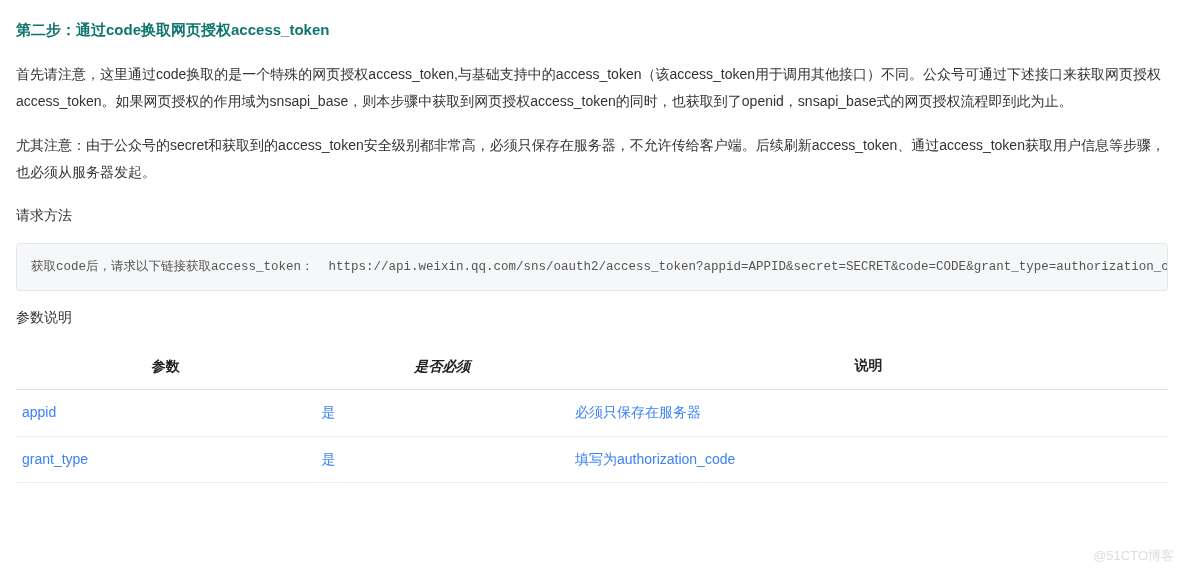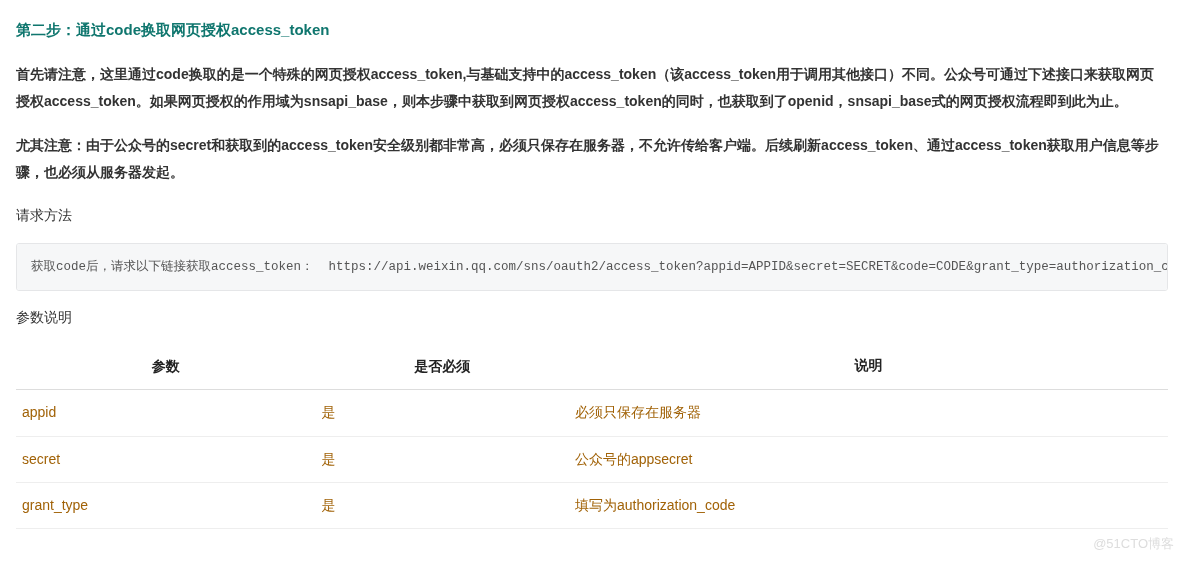--- a/index.html
+++ b/index.html
@@ -19,21 +19,20 @@
     .heading {
       font-weight: bold;
       font-size: 15px;
       margin-bottom: 18px;
       color: #0f766e;
     }
     .paragraph {
       margin-bottom: 18px;
       color: #333;
       line-height: 1.9;
-      font-weight: bold;
     }
     .subheading {
       margin-bottom: 14px;
       margin-top: 14px;
       color: #333;
     }
     .code-block {
       background: #f6f7f8;
       border: 1px solid #e5e6e8;
       border-radius: 3px;
@@ -54,29 +53,29 @@
       text-align: center;
       font-weight: bold;
       padding: 10px 6px;
       border-bottom: 1px solid #ddd;
       color: #222;
       font-size: 14px;
     }
     .table td {
       padding: 10px 6px;
       border-bottom: 1px solid #eee;
-      color: #a16207;
+      color: #3b82f6;
       font-size: 14px;
     }
     .col-param { width: 26%; }
-    .col-required { width: 22%; }
+    .col-required { width: 22%; font-style: italic; }
     .col-desc { width: 52%; font-family: Liberation Mono, monospace; }
     .watermark {
       position: fixed;
-      bottom: 18px;
+      bottom: 6px;
       right: 10px;
       color: #ddd;
       font-size: 13px;
       pointer-events: none;
     }
   </style>
 </head>
 <body>
 
 <h3 class="heading">第二步：通过code换取网页授权access_token</h3>
@@ -99,25 +98,20 @@
       <th class="col-desc">说明</th>
     </tr>
   </thead>
   <tbody>
     <tr>
       <td>appid</td>
       <td>是</td>
       <td>必须只保存在服务器</td>
     </tr>
     <tr>
-      <td>secret</td>
-      <td>是</td>
-      <td>公众号的appsecret</td>
-    </tr>
-    <tr>
       <td>grant_type</td>
       <td>是</td>
       <td>填写为authorization_code</td>
     </tr>
   </tbody>
 </table>
 
 <div class="watermark">@51CTO博客</div>
 
 </body></html>

